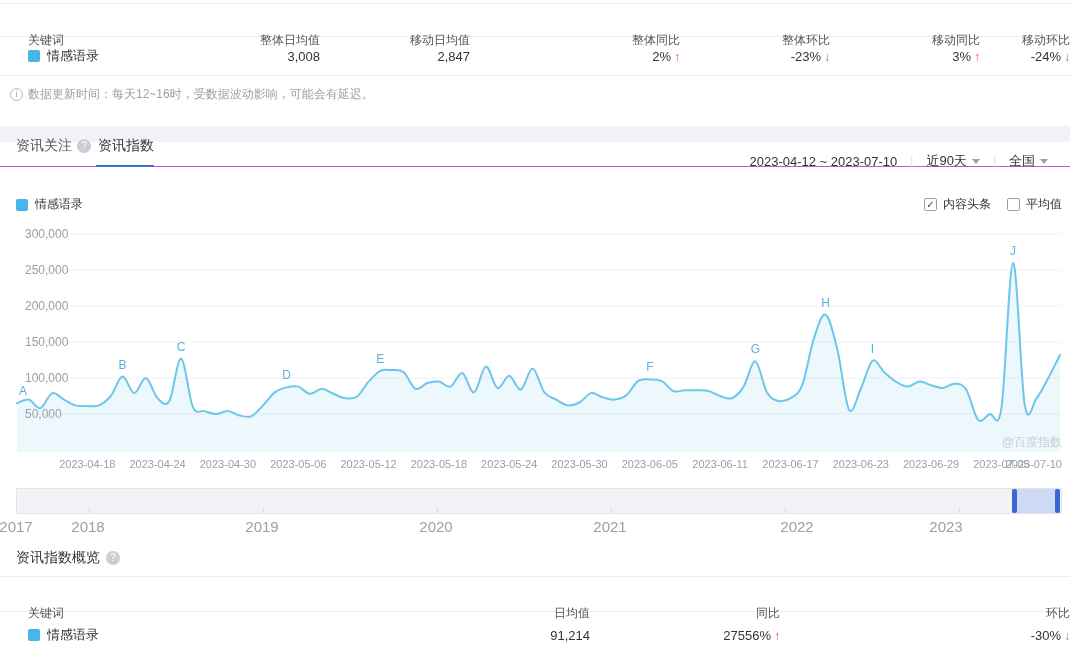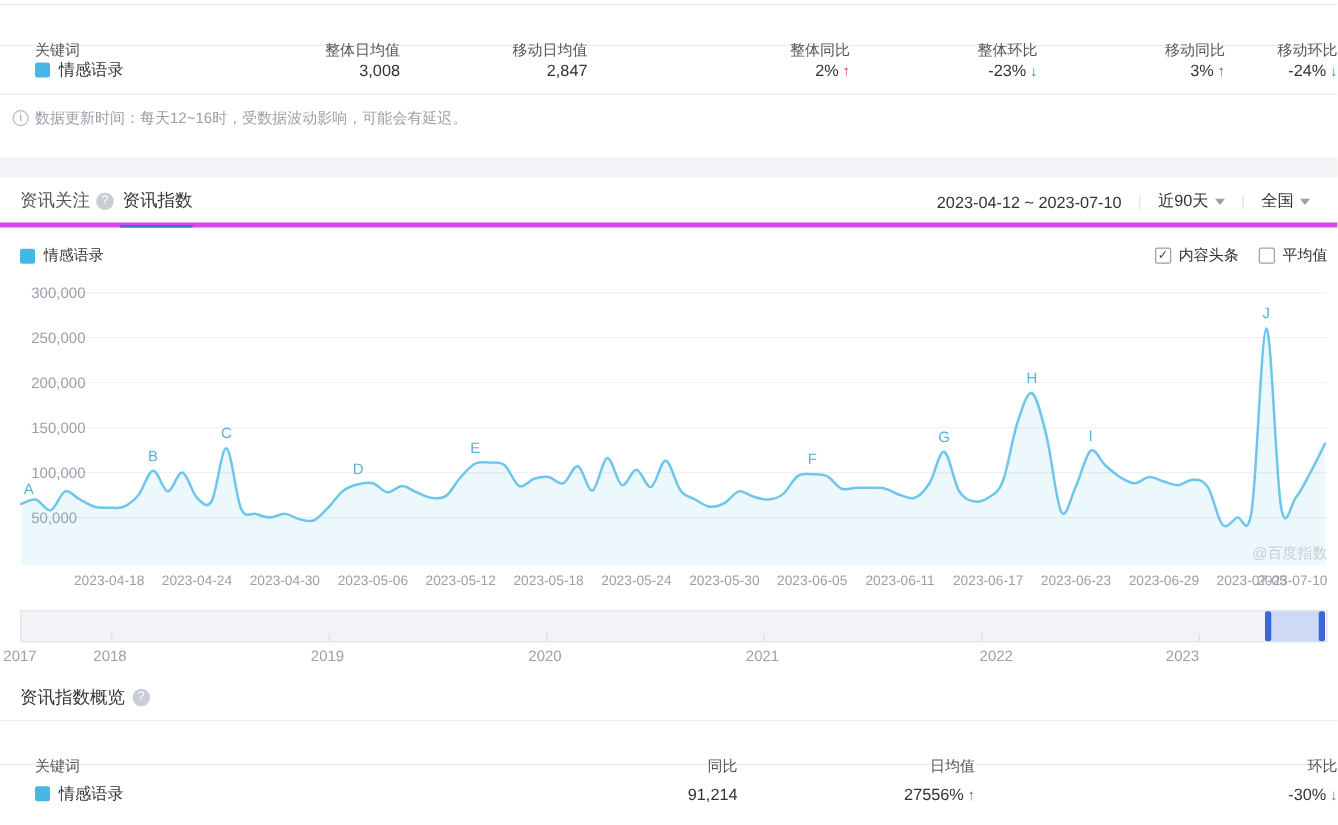--- a/index.html
+++ b/index.html
@@ -27,21 +27,21 @@
 
   
   .note { position:absolute; left:10px; top:86px; font-size:12px; color:#9a9ea6; display:flex; align-items:center; gap:5px; }
   .i-ico { width:13px; height:13px; border:1px solid #b6bac2; border-radius:50%; color:#9a9ea6;
     font-size:9px; line-height:11px; text-align:center; display:inline-block; font-style:normal; }
 
   
   .band { position:absolute; left:0; top:126px; width:1070px; height:16px; background:#f2f3f6; }
 
   
-  .tabs { position:absolute; left:0; top:142px; width:1070px; height:40px; border-bottom:4px solid #d946ef;padding-left:19px; }
+  .tabs { position:absolute; left:0; top:127px; width:1070px; height:40px; border-bottom:1px solid #d946ef;padding-left:19px; }
   .tab { position:absolute; top:10px; font-size:14px; cursor:pointer; display:flex; align-items:center; gap:5px; }
   .tab1 { left:16px; color:#555; }
   .tab2 { left:98px; color:#333; }
   .tab-underline { position:absolute; left:96px; top:38px; width:58px; height:2px; background:#3d6fd0; }
   .q-ico { width:14px; height:14px; border-radius:50%; background:#c9cdd5; color:#fff; font-size:10px;
     line-height:14px; text-align:center; display:inline-block; }
 
   .controls { position:absolute; right:22px; top:152px; display:flex; align-items:center; gap:13px; font-size:13px; color:#333; }
   .sep { color:#dfe2e8; font-size:12px; }
   .dd { display:inline-flex; align-items:center; gap:5px; cursor:pointer; }
@@ -57,21 +57,21 @@
 
   
   .chart { position:absolute; left:0; top:226px; width:1070px; height:250px; }
 
   
   .track { position:absolute; left:16px; top:488px; width:1046px; height:26px; background:#f1f3f6; border:1px solid #e1e4ea; border-radius:1px; }
   .yr-tick { position:absolute; bottom:0; width:1px; height:6px; background:#d9dde3; }
   .sel { position:absolute; top:0; height:24px; background:#cdd9f5; }
   .handle { position:absolute; top:0; width:5px; height:24px; background:#3b67d6; border-radius:2px; cursor:ew-resize; }
   .years { position:absolute; left:0; top:518px; width:1070px; height:14px; }
-  .years span { position:absolute; transform:translateX(-50%); font-size:12px; color:#9aa0a8; }
+  .years span { position:absolute; transform:translateX(-50%); font-size:15px; color:#9aa0a8; }
 
   
   .ov-title { position:absolute; left:16px; top:549px; font-size:14px; color:#333; display:flex; align-items:center; gap:6px; }
   .tbl-ov { position:absolute; left:0; top:576px; width:1070px; }
   .tbl-ov .hrow { height:36px; border-top:1px solid #ebedf0; border-bottom:1px solid #ebedf0; }
   .tbl-ov .drow { height:46px; }
 </style>
 </head>
 <body>
 
@@ -217,22 +217,22 @@
     </div>
 
   <div class="ov-title">
     <span>资讯指数概览</span>
     <span class="q-ico">?</span>
   </div>
 
   <div class="tbl-ov">
     <div class="grid4 hrow">
       <div class="cell h first">关键词</div>
+      <div class="cell h">日均值</div>
       <div class="cell h">同比</div>
-      <div class="cell h">日均值</div>
       <div class="cell h">环比</div>
     </div>
     <div class="grid4 drow">
       <div class="cell first">
         <span class="kw">
             <span class="swatch"></span>
             <span>情感语录</span>
           </span>
       </div>
       <div class="cell">91,214</div>

